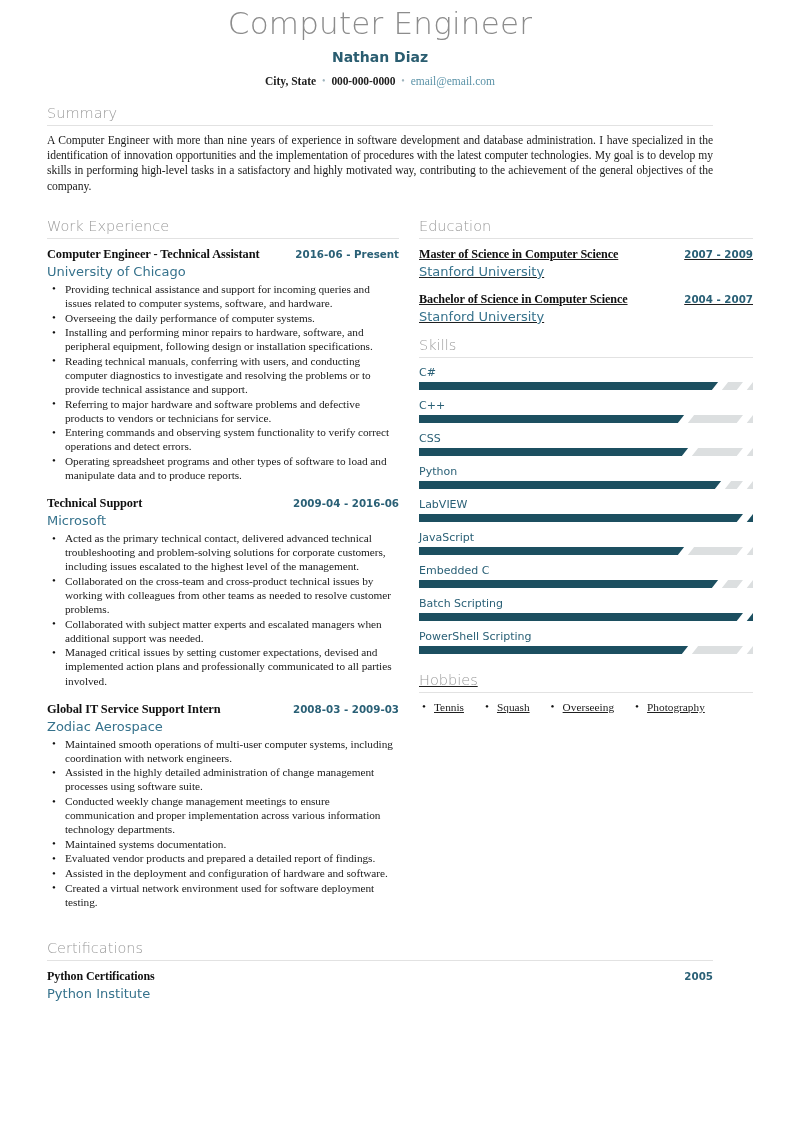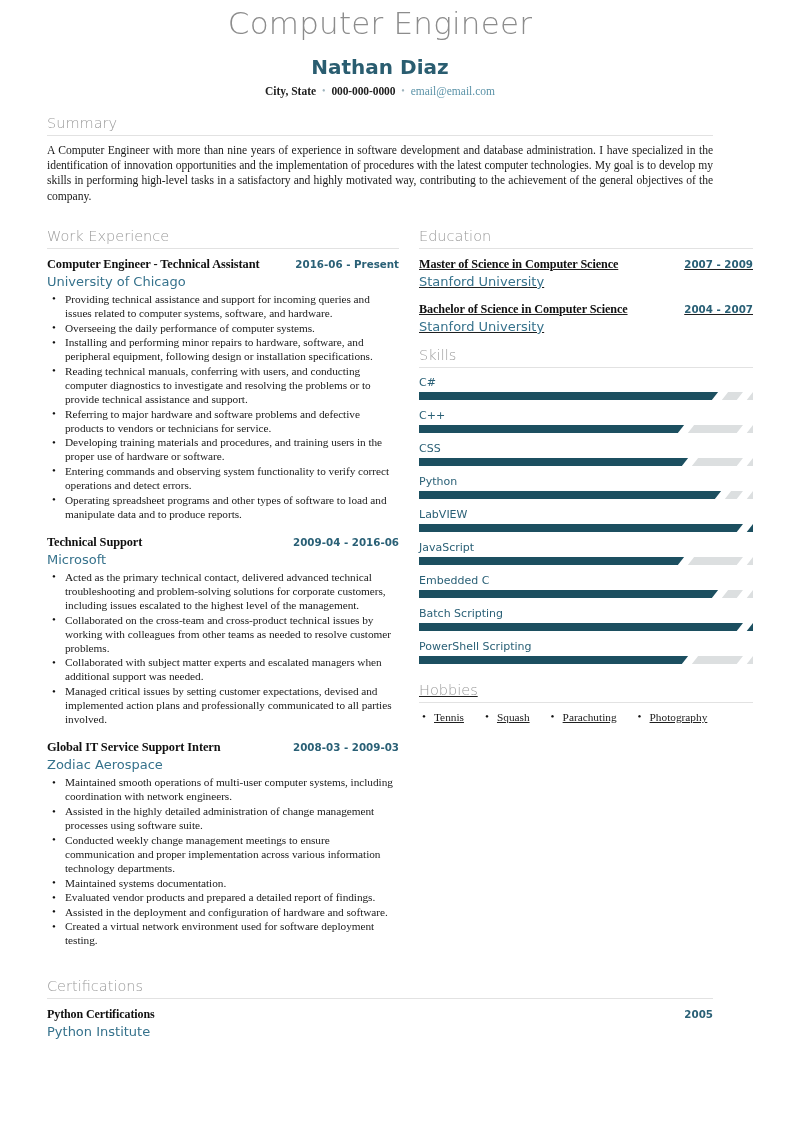--- a/index.html
+++ b/index.html
@@ -27,25 +27,25 @@
     font-family: "DejaVu Sans", sans-serif;
     font-size: 31px;
     font-weight: 300;
     letter-spacing: 0.2px;
     color: #8c8c8c;
     line-height: 38px;
   }
 
   .full-name {
     font-family: "DejaVu Sans", sans-serif;
-    font-size: 20px;
+    font-size: 14px;
     font-weight: bold;
     color: #2a5d70;
     line-height: 22px;
-    margin-top: 14px;
+    margin-top: 4px;
   }
 
   .contact-line {
     margin-top: 6px;
     font-family: "Liberation Serif", serif;
     font-size: 11.5px;
     color: #1f1f1f;
     line-height: 14px;
   }
   .contact-line .sep {
@@ -254,21 +254,20 @@
                 <div class="entry-title">Computer Engineer - Technical Assistant</div>
                 <div class="entry-date">2016-06 - Present</div>
               </div>
               <div class="entry-org">University of Chicago</div>
               <ul class="bullets">
                 <li>Providing technical assistance and support for incoming queries and issues related to computer systems, software, and hardware.</li>
                 <li>Overseeing the daily performance of computer systems.</li>
                 <li>Installing and performing minor repairs to hardware, software, and peripheral equipment, following design or installation specifications.</li>
                 <li>Reading technical manuals, conferring with users, and conducting computer diagnostics to investigate and resolving the problems or to provide technical assistance and support.</li>
                 <li>Referring to major hardware and software problems and defective products to vendors or technicians for service.</li>
-                <li>Developing training materials and procedures, and training users in the proper use of hardware or software.</li>
                 <li>Entering commands and observing system functionality to verify correct operations and detect errors.</li>
                 <li>Operating spreadsheet programs and other types of software to load and manipulate data and to produce reports.</li>
               </ul>
             </div>
             <div class="entry">
               <div class="entry-head">
                 <div class="entry-title">Technical Support</div>
                 <div class="entry-date">2009-04 - 2016-06</div>
               </div>
               <div class="entry-org">Microsoft</div>
@@ -385,21 +384,21 @@
             </div>
           </div>
       </div>
 
       <div class="hobbies-block">
         <div class="sec-head">Hobbies</div>
         <div class="sec-rule"></div>
         <ul class="hobby-list" id="hobby-list">
             <li>Tennis</li>
             <li>Squash</li>
-            <li>Parachuting</li>
+            <li>Overseeing</li>
             <li>Photography</li>
           </ul>
       </div>
 
     </div>
   </div>
 
   <div class="cert-block">
     <div class="sec-head">Certifications</div>
     <div class="sec-rule"></div>

